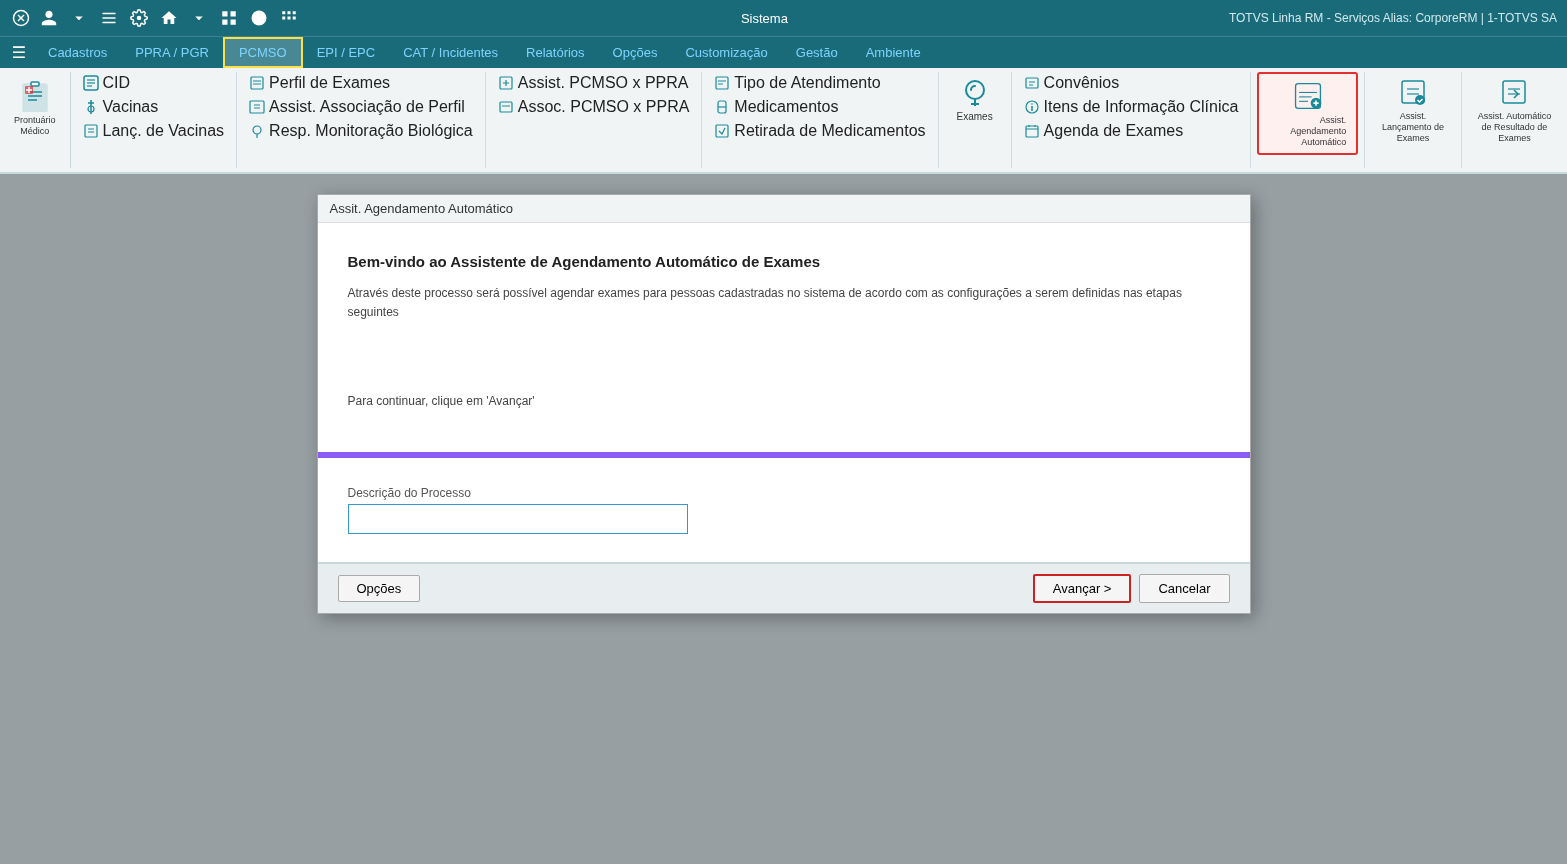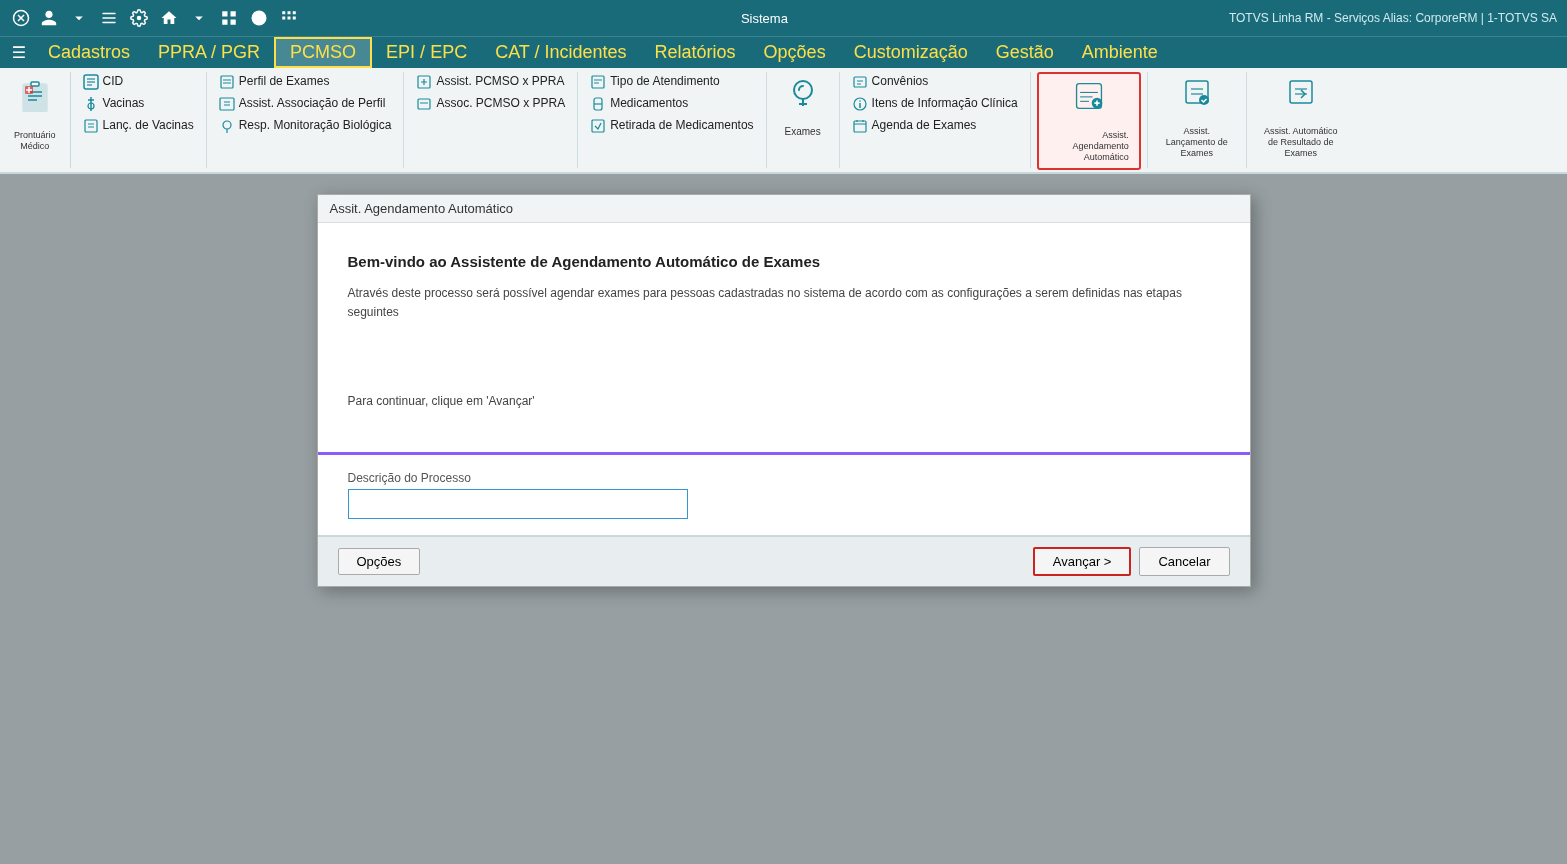--- a/index.html
+++ b/index.html
@@ -25,26 +25,26 @@
     
     .menu-bar {
       background: #1a6b7a;
       height: 32px;
       display: flex;
       align-items: stretch;
       padding: 0 4px;
       border-top: 1px solid rgba(255,255,255,0.15);
     }
     .menu-item {
-      color: #fde047;
+      color: #7dd3fc;
       padding: 0 14px;
       display: flex;
       align-items: center;
       cursor: pointer;
-      font-size: 18px;
+      font-size: 13px;
       white-space: nowrap;
     }
     .menu-item.active { background: rgba(255,255,255,0.2); border: 2px solid #fde047; }
     .menu-hamburger {
       width: 30px;
       display: flex;
       align-items: center;
       justify-content: center;
       color: white;
       cursor: pointer;
@@ -81,21 +81,21 @@
       flex: 1;
     }
     .ribbon-btn {
       display: flex;
       flex-direction: column;
       align-items: center;
       padding: 4px 8px;
       cursor: pointer;
       border-radius: 3px;
       min-width: 50px;
-      gap: 18px;
+      gap: 3px;
     }
     .ribbon-btn.highlighted {
       border: 2px solid #e03030;
       background: #fff0f0;
     }
     .ribbon-btn .btn-icon {
       width: 32px;
       height: 32px;
       display: flex;
       align-items: center;
@@ -108,27 +108,27 @@
       line-height: 1.2;
     }
     .ribbon-small-items {
       display: flex;
       flex-direction: column;
       gap: 2px;
       justify-content: flex-start;
     }
     .ribbon-small-btn {
       display: flex;
-      align-items: flex-start;
+      align-items: center;
       gap: 4px;
       padding: 2px 6px;
       cursor: pointer;
       border-radius: 2px;
       white-space: nowrap;
-      font-size: 12px;
+      font-size: 16px;
       color: #222;
     }
     .small-icon {
       width: 16px;
       height: 16px;
       display: flex;
       align-items: center;
       justify-content: center;
     }
 
@@ -210,22 +210,22 @@
       color: #222;
       margin-bottom: 14px;
     }
     .modal-content p {
       font-size: 12px;
       color: #444;
       line-height: 1.6;
       margin-bottom: 10px;
     }
     .modal-footer-area {
-      padding: 16px 30px;
-      border-top: 3px solid #8b5cf6;
+      padding: 28px 30px;
+      border-top: 6px solid #8b5cf6;
     }
     .desc-label {
       font-size: 12px;
       color: #555;
       margin-bottom: 4px;
     }
     .desc-input {
       width: 340px;
       height: 30px;
       border: 1.5px solid #3399cc;

